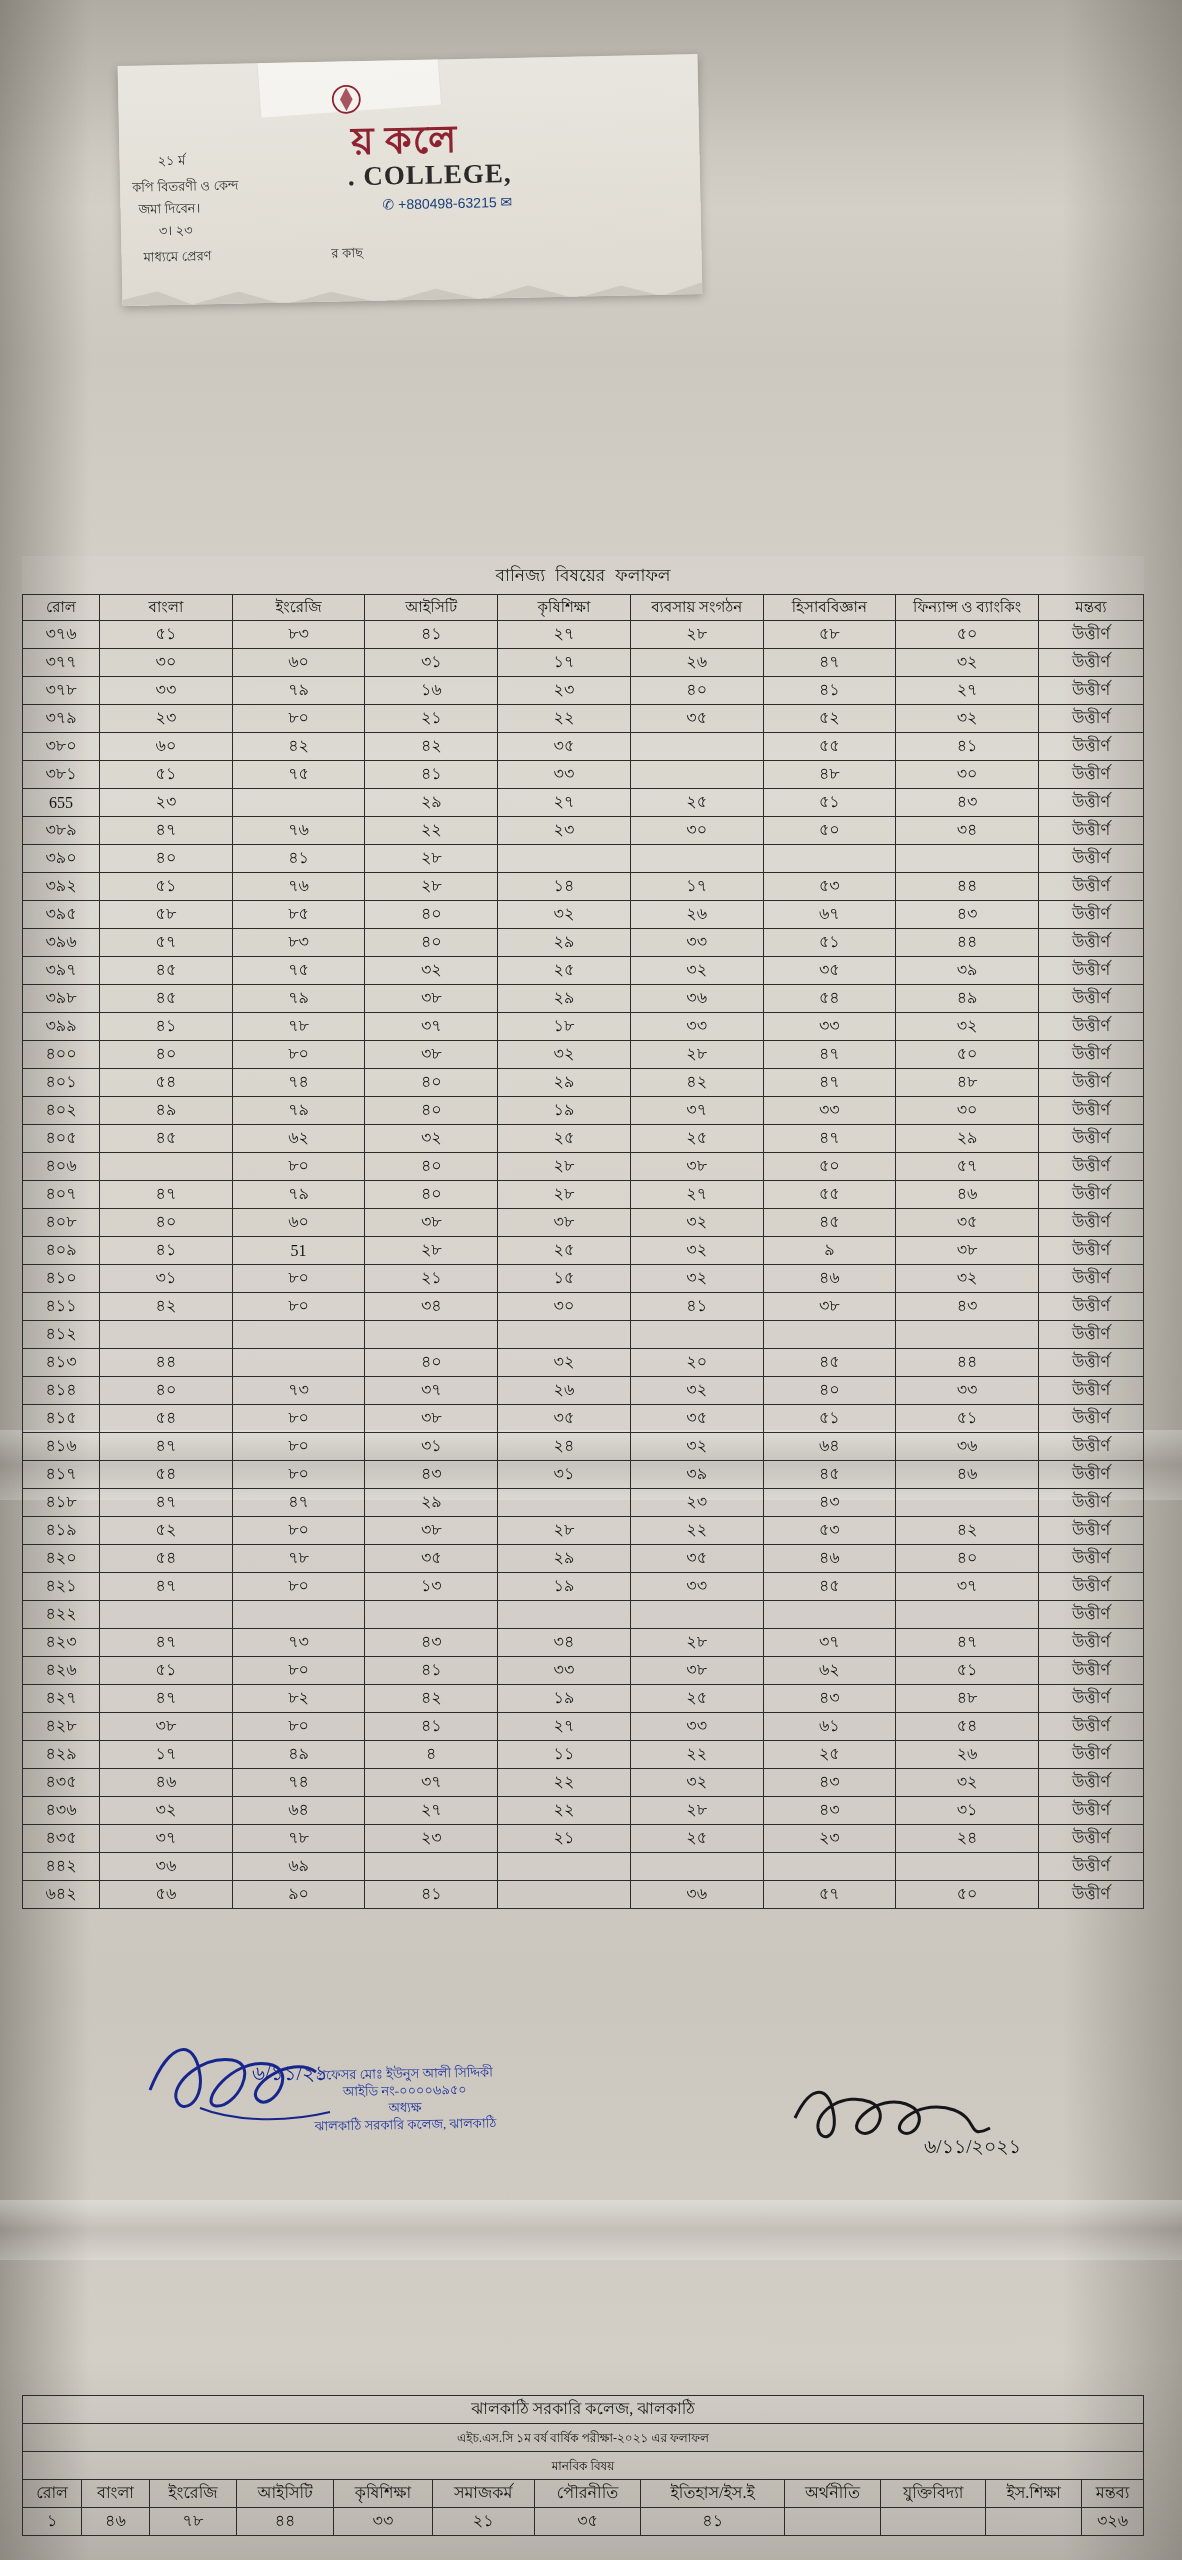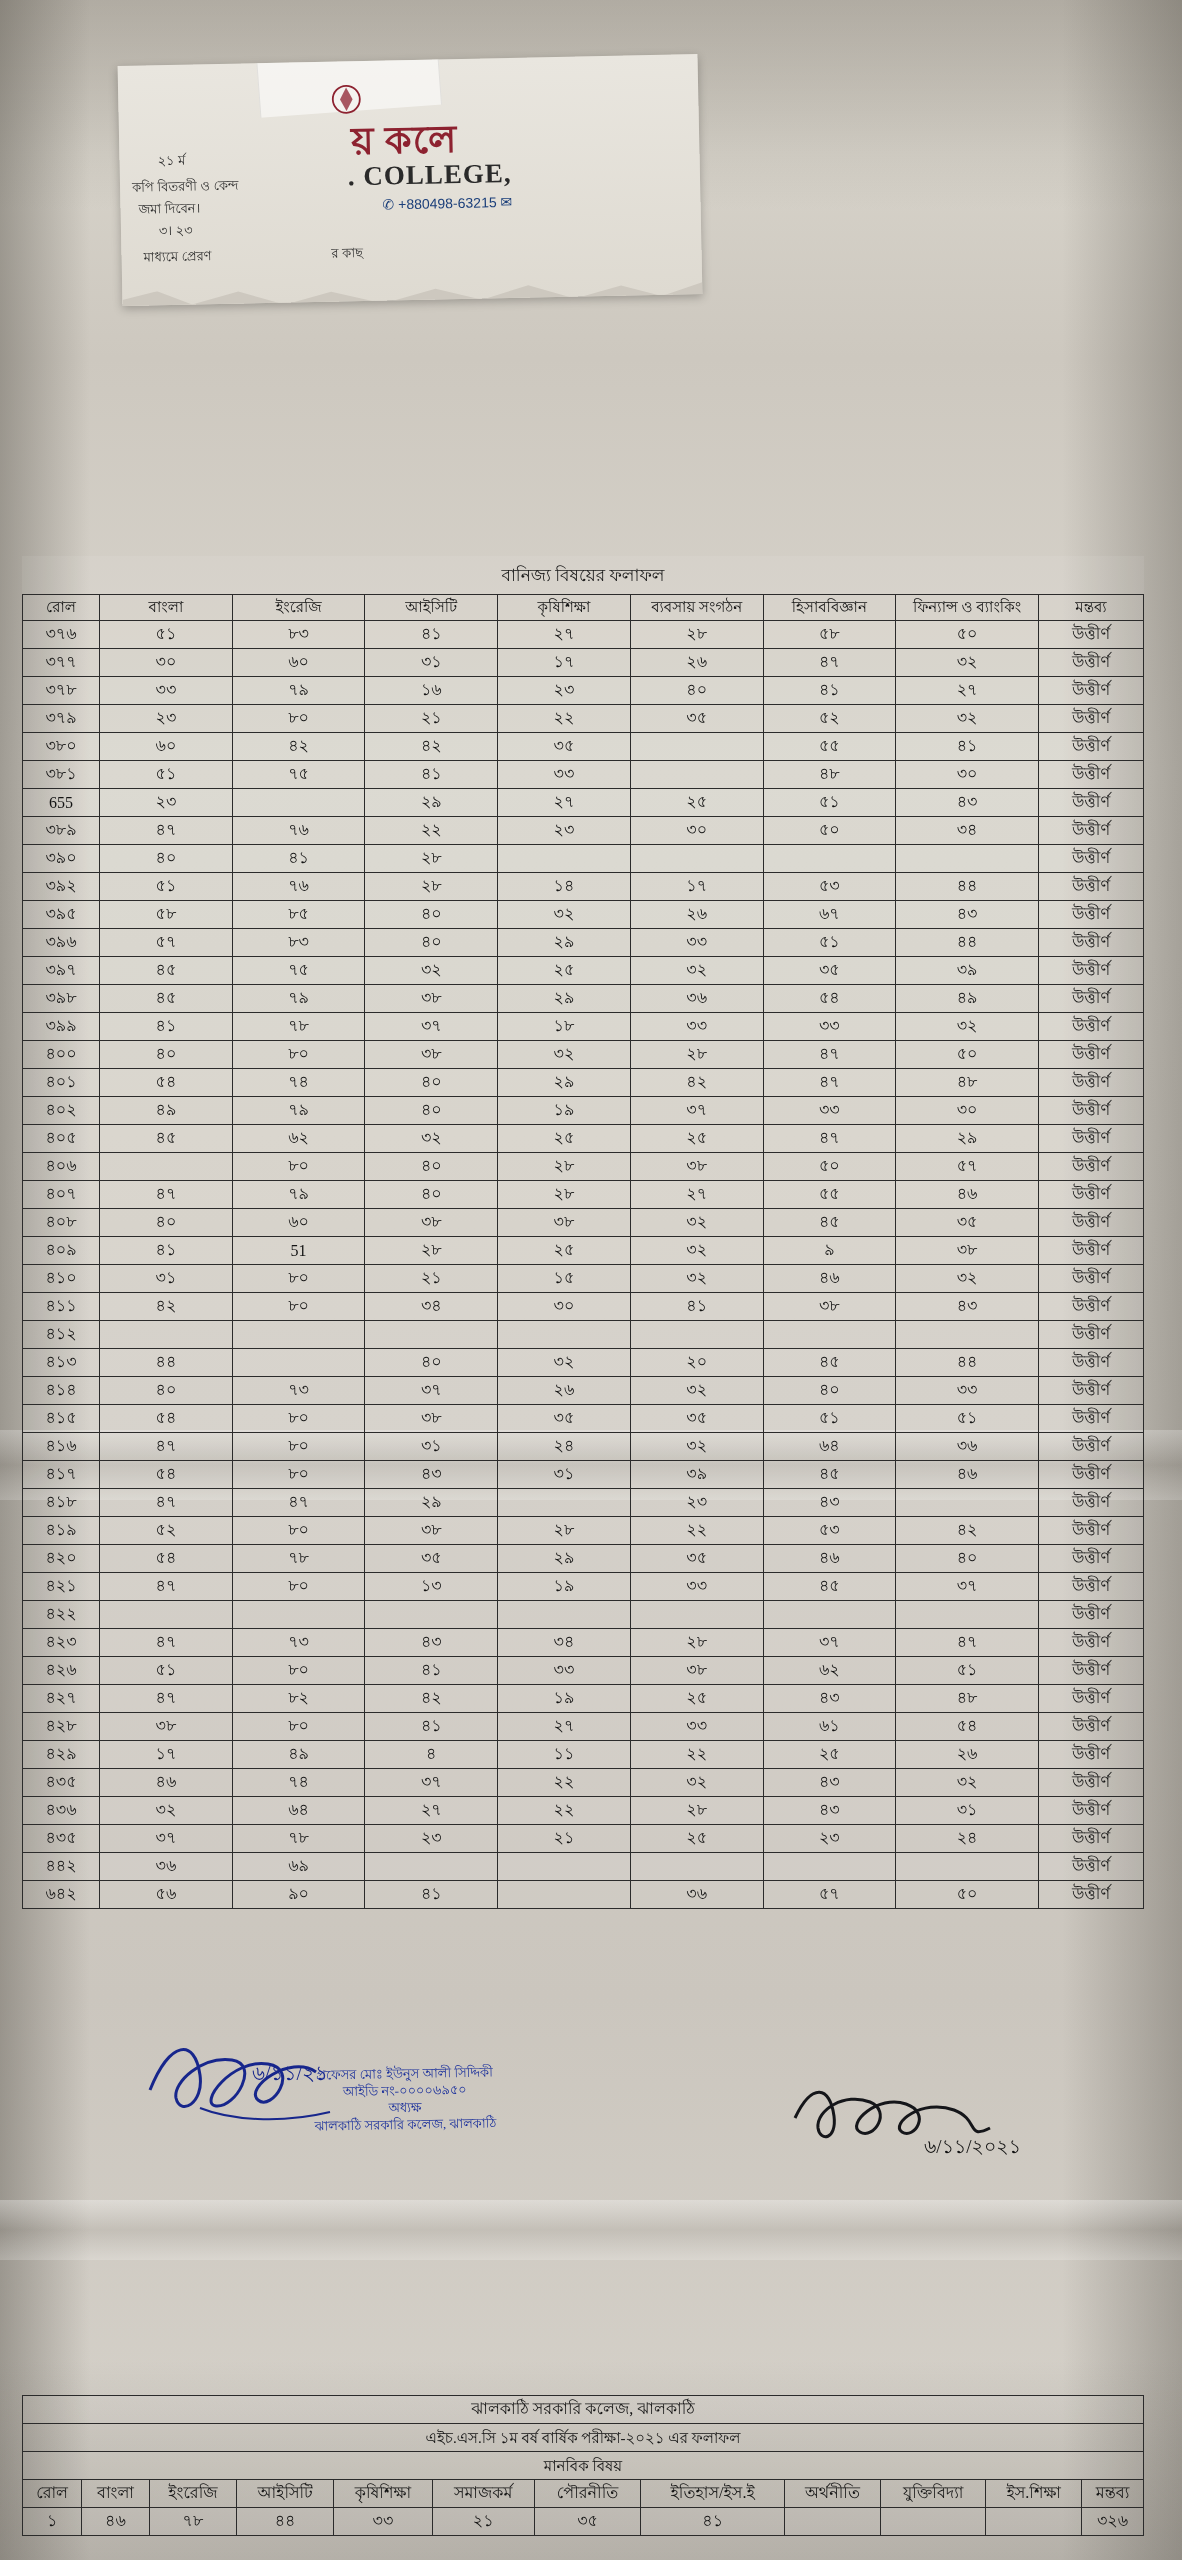--- a/index.html
+++ b/index.html
@@ -73,21 +73,21 @@
   #l5{left:22px;top:182px;}
   #l6{left:210px;top:182px;}
 
   
   #result-block{
     position:absolute;left:22px;top:556px;width:1122px;
     background:rgba(255,255,255,.07);
   }
   #result-title{
     text-align:center;font-size:17px;color:#1a1a1a;padding:6px 0 4px 0;
-    font-family:Liberation Serif, serif;
+    font-family:Liberation Mono, monospace;
   }
   table.grid{
     border-collapse:collapse;width:1122px;
     font-family:"Liberation Serif", serif;
     font-size:16px;color:#141414;
     background:transparent;
   }
   table.grid th, table.grid td{
     border:1px solid #2b2b2b;
     text-align:center;
@@ -122,21 +122,21 @@
     position:absolute;left:110px;top:62px;font-size:19px;
     font-family:"Liberation Serif", serif;
     margin-left:24px;
   }
 
   
   #bottom-block{
     position:absolute;left:22px;top:2395px;width:1122px;
   }
   #bottom-block .t1{text-align:center;font-size:16px;font-family:"Liberation Serif", serif;color:#141414;}
-  #bottom-block .t2{text-align:center;font-size:15px;font-family:"Liberation Serif", serif;color:#141414;padding-top:2px;}
+  #bottom-block .t2{text-align:center;font-size:12px;font-family:"Liberation Serif", serif;color:#141414;padding-top:2px;}
 </style>
 </head>
 <body>
 
 <div id="paper"></div>
 <div class="shade" id="shade-top"></div>
 <div class="shade" id="shade-left"></div>
 <div class="shade" id="shade-right"></div>
 <div class="shade" id="shade-bottom"></div>
 <div class="shade" id="crease1"></div>

